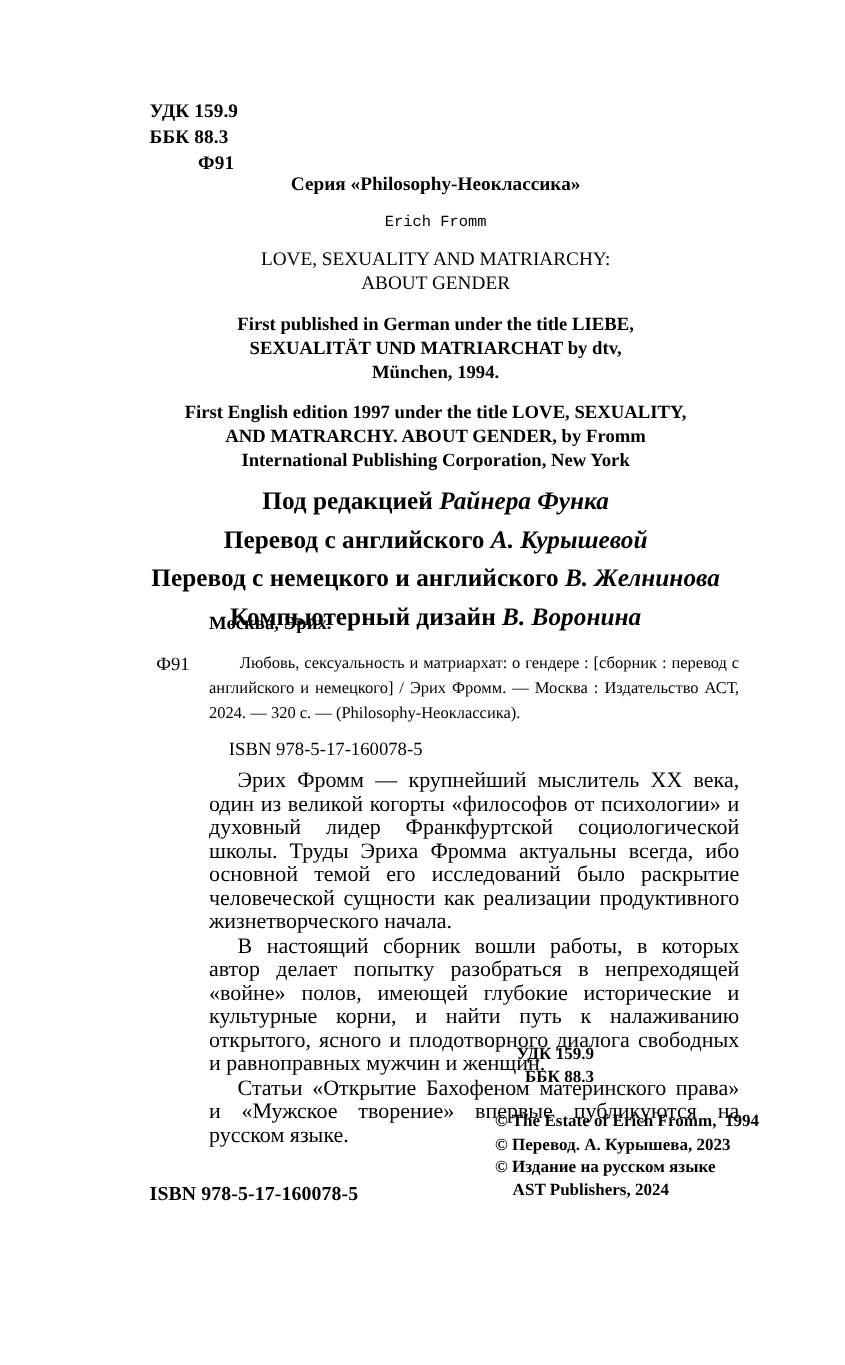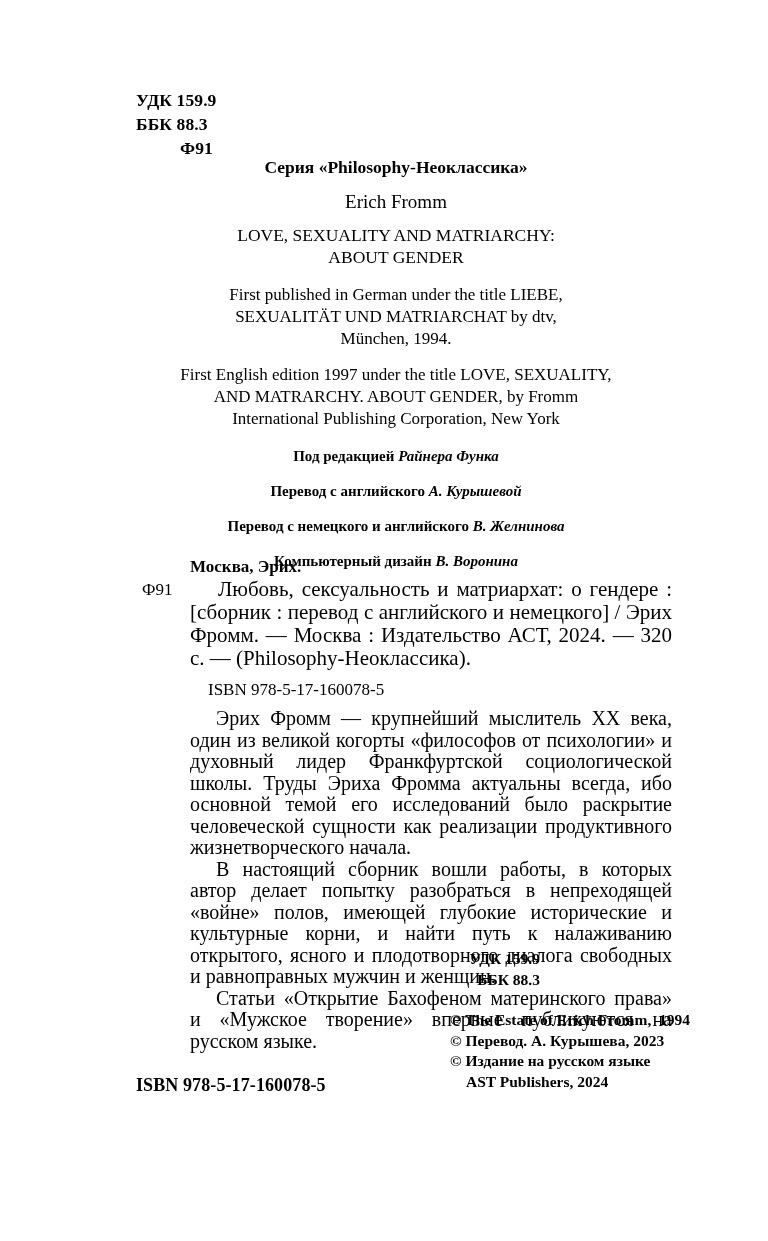--- a/index.html
+++ b/index.html
@@ -45,46 +45,47 @@
     width: 576px;
     text-align: center;
   }
   .series-line {
     font-size: 17.5px;
     font-weight: 700;
     line-height: 24px;
     margin-bottom: 11px;
   }
   .author-line {
-    font-size: 19px;
+    font-size: 14px;
     font-weight: 400;
     line-height: 24px;
     margin-bottom: 10px;
+    font-family: Liberation Mono, monospace;
   }
   .orig-title {
     font-size: 17.5px;
     font-weight: 400;
     line-height: 22px;
     margin-bottom: 16px;
   }
   .orig-title .t-line { display: block; }
 
   .pub-note {
     font-size: 17px;
-    font-weight: 400;
+    font-weight: 700;
     line-height: 22px;
     margin-bottom: 14px;
   }
   .pub-note .t-line { display: block; }
 
   .credits {
     margin-top: 6px;
   }
   .credit-line {
-    font-size: 15px;
+    font-size: 23px;
     font-weight: 700;
     line-height: 24px;
     margin-bottom: 11px;
   }
   .credit-line em {
     font-style: italic;
   }
 
   
   .cip {
@@ -105,25 +106,26 @@
   .cip-index {
     position: absolute;
     left: 6px;
     top: 0px;
     font-size: 17px;
     line-height: 23px;
     font-weight: 400;
   }
   .cip-desc {
     margin-left: 54px;
-    font-size: 21px;
+    font-size: 15px;
     line-height: 23px;
     text-align: justify;
     text-indent: 28px;
     font-weight: 400;
+    margin-top: 14px;
   }
   .cip-isbn {
     margin-left: 54px;
     margin-top: 8px;
     font-size: 17px;
     line-height: 23px;
     text-indent: 18px;
     font-weight: 400;
   }
 

